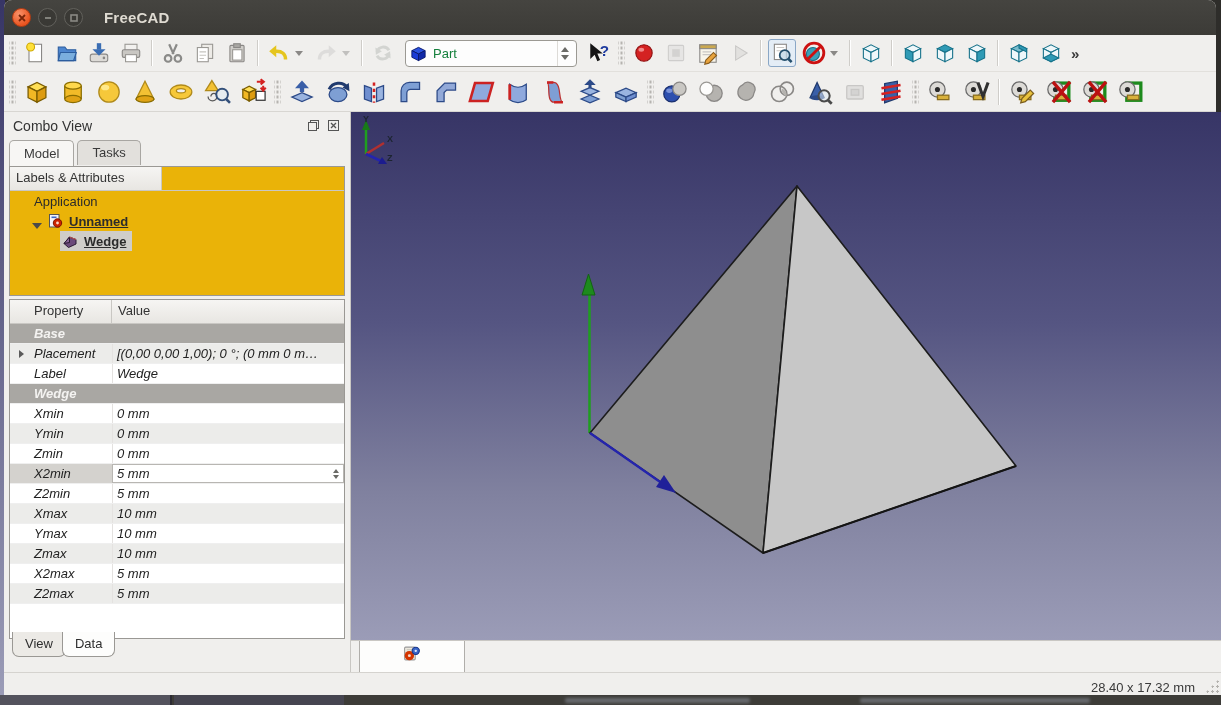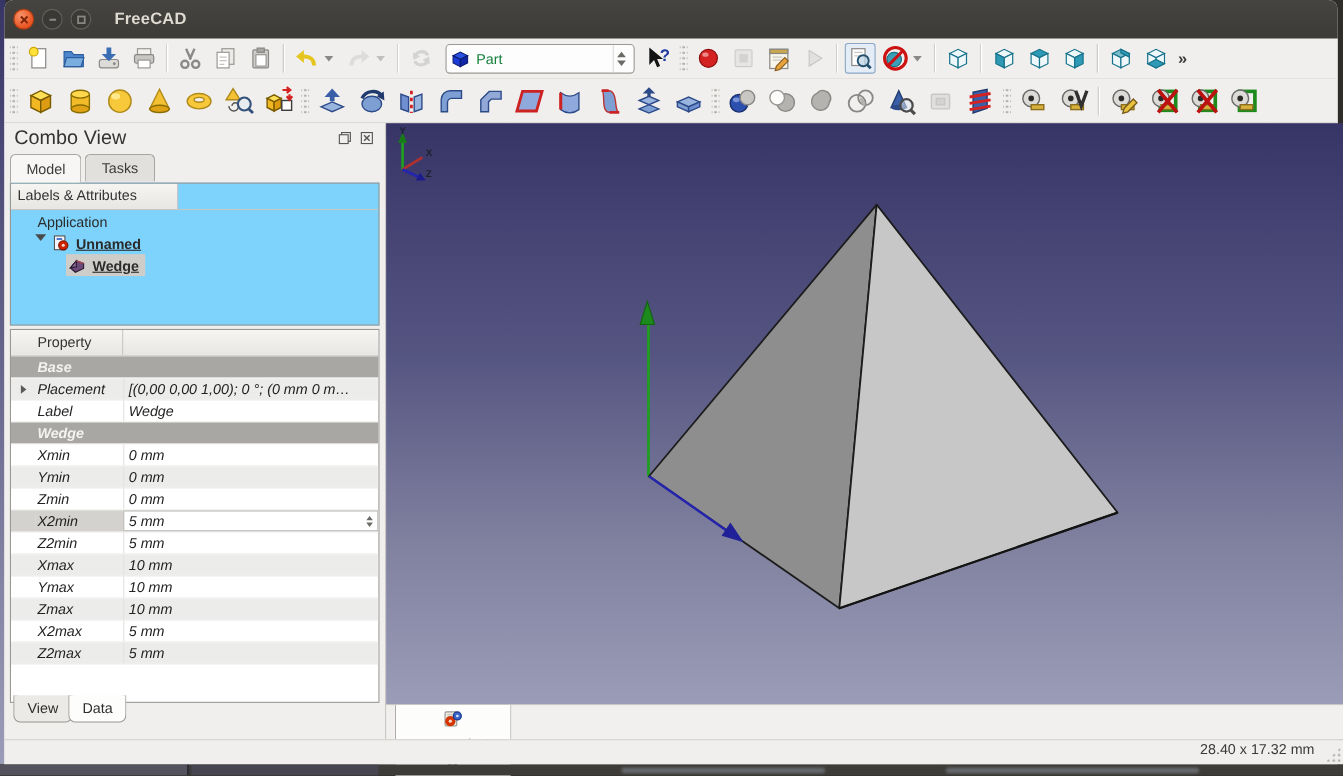--- a/index.html
+++ b/index.html
@@ -51,32 +51,32 @@
   .spin .dn { border-top:5px solid #6a6a66; }
   .overflow { color:#3a3a3a; font-weight:bold; font-size:15px; margin-left:4px; cursor:pointer; }
 
   
   .main { position:absolute; top:112px; left:0; width:1217px; height:560px; display:flex; }
 
   
   .combo { width:347px; height:560px; background:#f0efed; border-right:1px solid #c9c7c3;
     position:relative; padding:0 5px; }
   .combo-head { height:27px; display:flex; align-items:center; padding:0 4px; }
-  .combo-title { flex:1; font-size:18px; color:#333; }
+  .combo-title { flex:1; font-size:14px; color:#333; }
   .combo-head .hbtn { width:15px; height:15px; margin-left:5px; cursor:pointer; display:flex; align-items:center; justify-content:center; }
   .ctabs { display:flex; height:26px; align-items:flex-end; }
   .ctab { padding:4px 14px 5px; border:1px solid #a8a6a2; border-bottom:none;
     border-radius:5px 5px 0 0; background:#e2e0dc; margin-right:3px; cursor:pointer; color:#3a3a3a; }
   .ctab.active { background:#f7f6f4; position:relative; top:1px; padding-top:5px; }
 
-  .treebox { height:130px; background:#7dd3fc; border:1px solid #9a9894; margin-top:1px; overflow:hidden; }
+  .treebox { height:130px; background:#eab308; border:1px solid #9a9894; margin-top:1px; overflow:hidden; }
   .tree-colhead { height:24px; border-bottom:1px solid #c9c7c3; display:flex; }
   .tree-colhead .cell { width:152px; background:linear-gradient(#f6f5f3,#e8e6e2);
     border-right:1px solid #c9c7c3; padding:3px 6px; color:#333; }
-  .trow { height:20px; display:flex; align-items:flex-start; cursor:pointer; }
+  .trow { height:20px; display:flex; align-items:flex-end; cursor:pointer; }
   .trow.selected .label-wrap { background:#cfcdc9; }
   .trow .exp { width:10px; height:10px; margin:0 3px; position:relative; }
   .exp.open::after { content:""; position:absolute; left:0; top:2px; border-left:5px solid transparent;
     border-right:5px solid transparent; border-top:6px solid #4a4a4a; }
   .trow .ticon svg { width:16px; height:16px; display:block; margin-right:4px; }
   .trow .tlabel { padding:1px 6px 1px 2px; }
   .trow.bold .tlabel { font-weight:bold;text-decoration:underline; }
   .label-wrap { display:flex; align-items:center; height:100%; padding-left:2px; }
 
   
@@ -116,21 +116,21 @@
 
   
   .mditabbar { height:32px; background:#f1f0ee; border-top:1px solid #c9c7c3; display:flex; align-items:flex-start; padding-left:8px; }
   .mditab { display:flex; align-items:center; gap:7px; background:#fdfdfc; border:1px solid #b0aeaa; border-top:none;
     border-radius:0 0 7px 7px; padding:4px 12px 6px; cursor:pointer;flex-direction:column; }
   .mditab .dlabel { color:#1c1c1c; }
   .mditab .closex { cursor:pointer; display:flex; }
 
   
   .statusbar { position:absolute; left:0; bottom:0; width:1217px; height:23px; background:#f0efed;
-    border-top:1px solid #d5d3cf; display:flex; align-items:flex-start; }
+    border-top:1px solid #d5d3cf; display:flex; align-items:flex-end; }
   .status-dims { margin-left:auto; margin-right:26px; color:#3a3a3a; }
   .grip { position:absolute; right:2px; bottom:2px; width:14px; height:14px;
     background-image:radial-gradient(circle,#b3b1ad 1.2px,transparent 1.4px);
     background-size:5px 5px; clip-path:polygon(100% 0,100% 100%,0 100%); }
 
   
   .deskstrip { position:absolute; left:0; top:695px; width:1221px; height:10px; background:#3d3c38; overflow:hidden; }
   .deskstrip .seg1 { position:absolute; left:0; top:0; width:172px; height:10px; background:#54535d; border-right:2px solid #2c2b33; }
   .deskstrip .seg2 { position:absolute; left:174px; top:0; width:170px; height:10px; background:#464550; }
   .smudge { position:absolute; top:3px; height:5px; background:#8a8f9a; opacity:.55; filter:blur(1.5px); border-radius:2px; }
@@ -731,20 +731,21 @@
                   </span>
                   <span class="tlabel">Wedge</span>
                 </span>
               </div>
             </div>
         </div>
 
         <div class="propbox">
           <div class="phead">
             <span class="c1">Property</span>
+            <span class="c2">Value</span>
           </div>
           <div id="prop-rows">
               <div class="prow">
                 <div class="pgroup">Base</div>
               </div>
               <div class="prow alt">
                 <div class="pgut">
                   <span class="arr"></span>
                 </div>
                 <div class="plabel">Placement</div>

